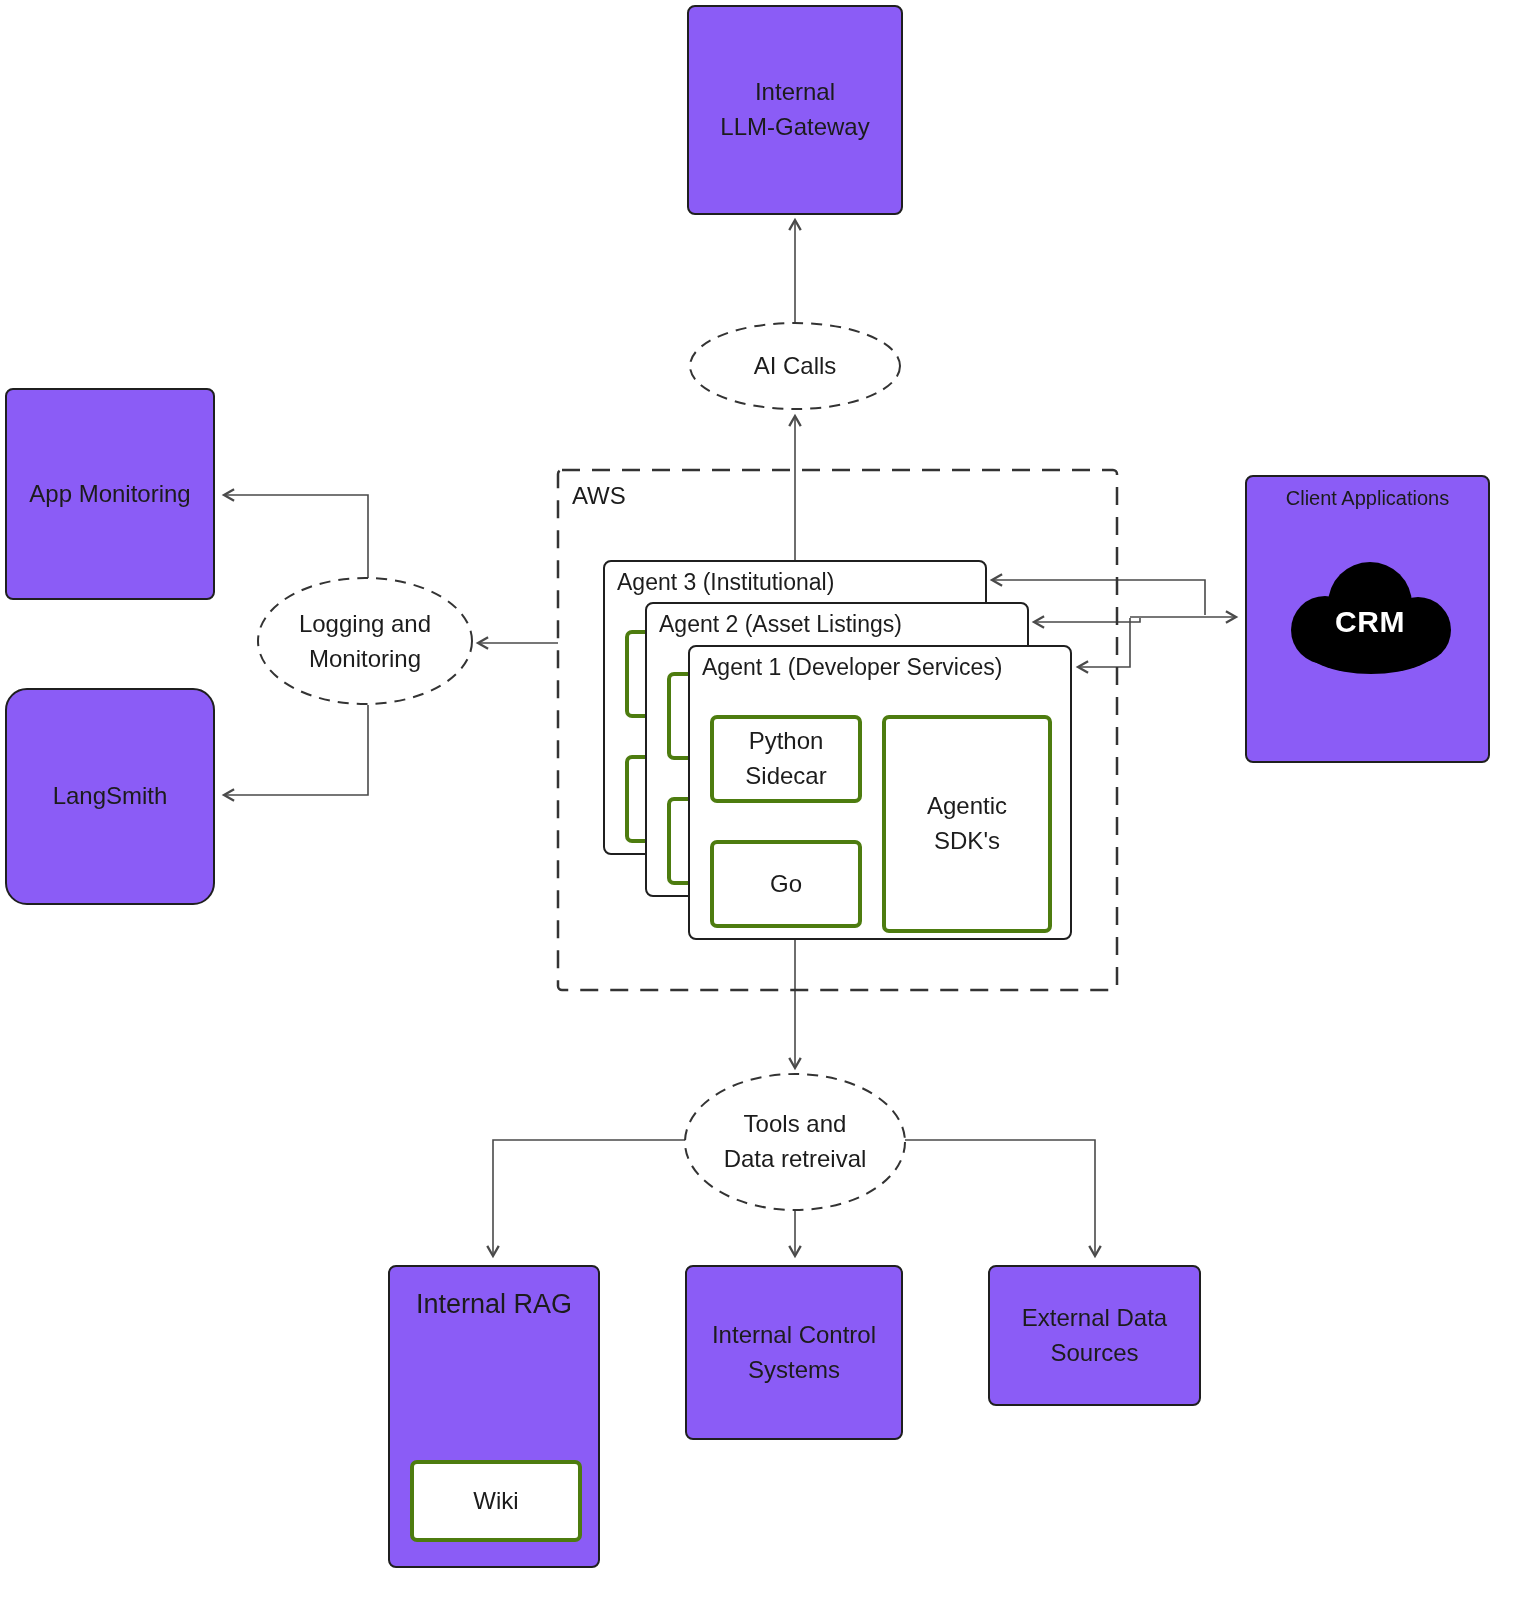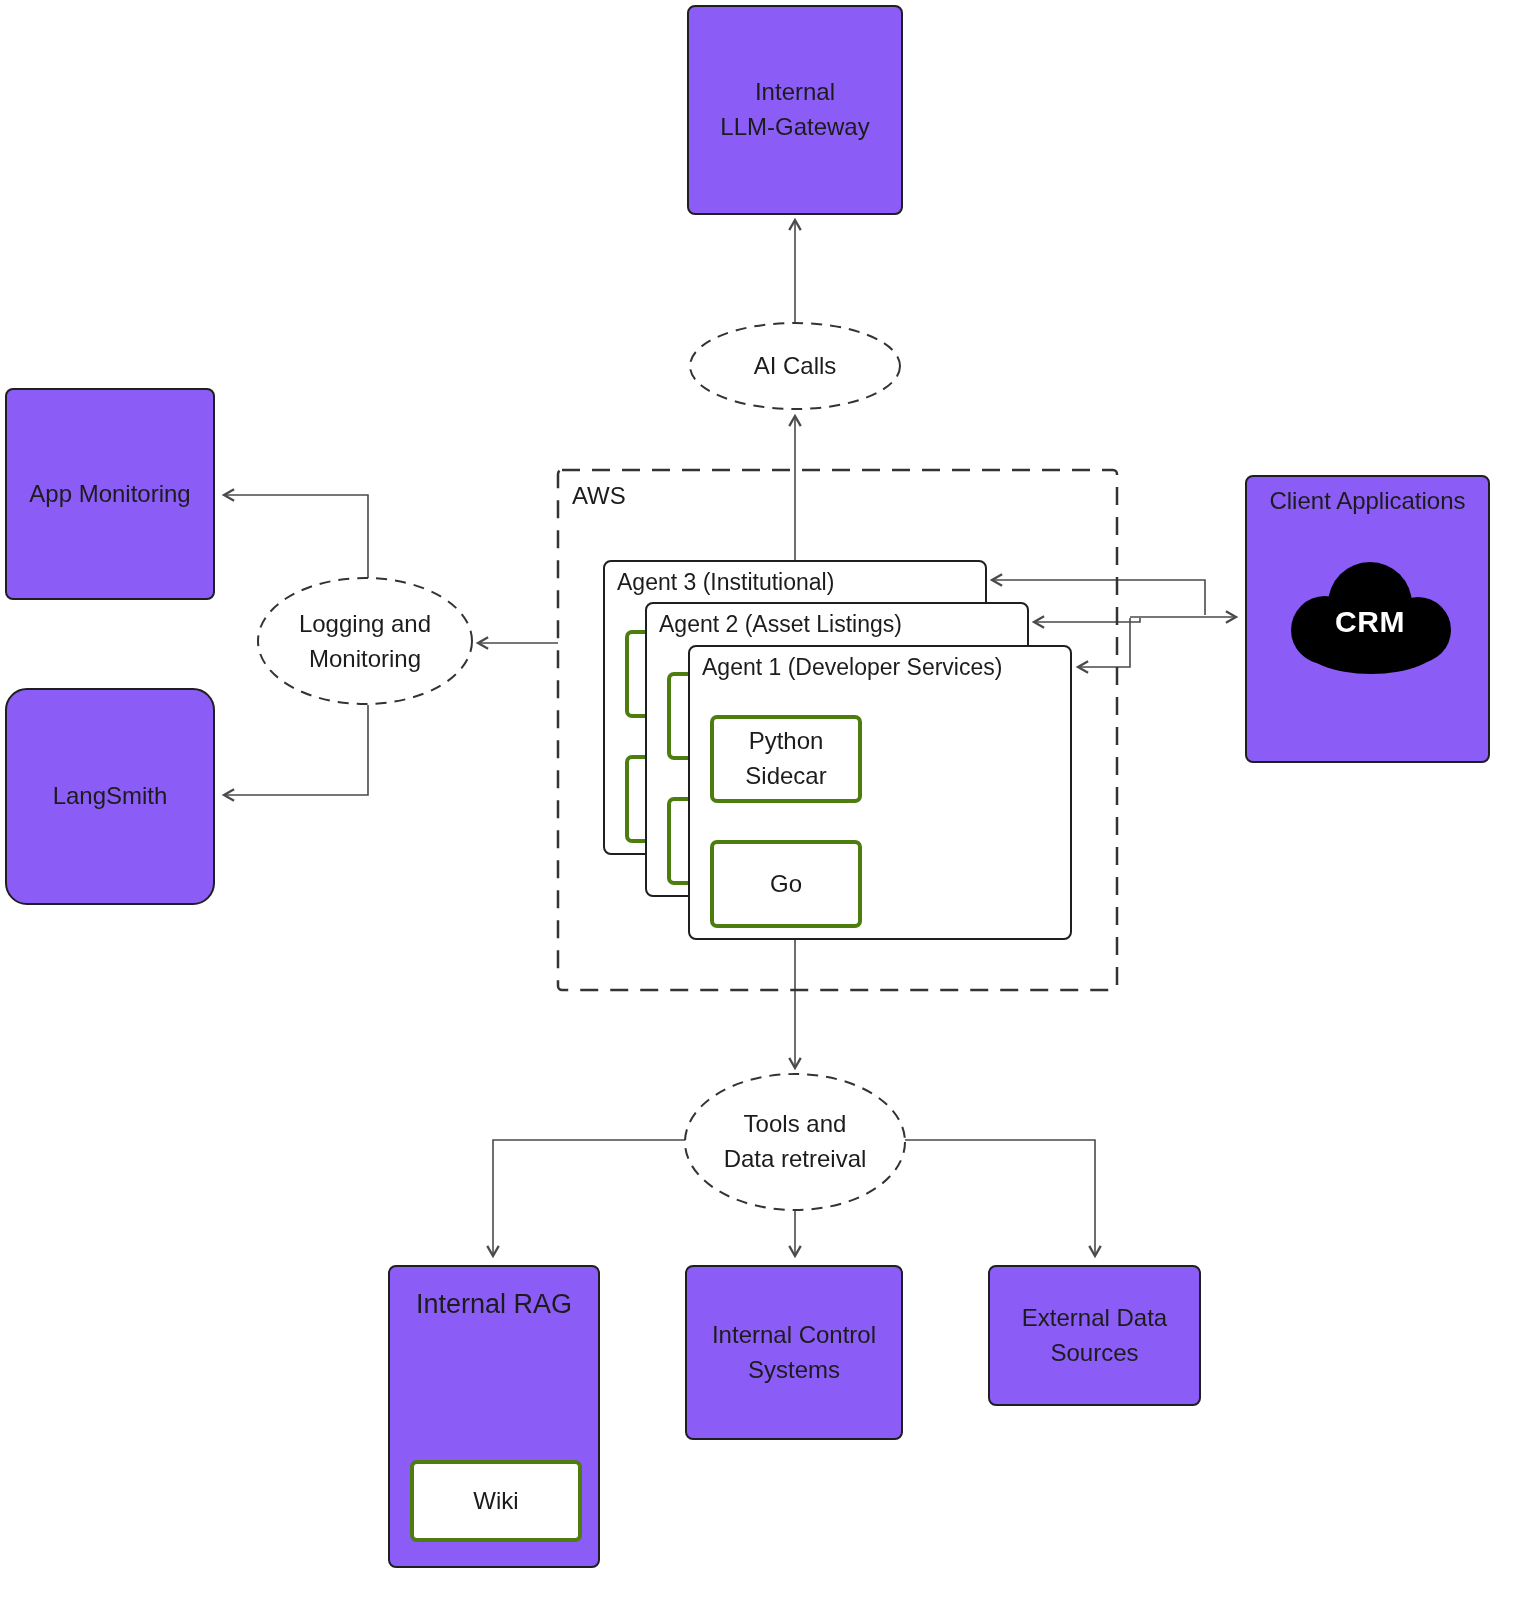--- a/index.html
+++ b/index.html
@@ -49,21 +49,21 @@
   .inner {
     position: absolute; background: #ffffff;
     border: 4px solid #4d7c0f; border-radius: 7px;
   }
   .py  { left: 20px;  top: 68px;  width: 152px; height: 88px; }
   .go  { left: 20px;  top: 193px; width: 152px; height: 88px; }
   .sdk { left: 192px; top: 68px;  width: 170px; height: 218px; }
 
   
   #client-apps { left: 1245px; top: 475px; width: 245px; height: 288px; }
-  #client-apps .ca-title { position: absolute; left: 0; top: 10px; width: 100%; text-align: center; font-size: 24px; }
+  #client-apps .ca-title { position: absolute; left: 0; top: 10px; width: 100%; text-align: center; font-size: 20px; }
   #client-apps .cloud-wrap { position: absolute; left: 28px; top: 75px; width: 190px; height: 140px; }
   #client-apps .crm-lbl {
     position: absolute; left: 28px; top: 75px; width: 190px; height: 140px;
     display: flex; align-items: center; justify-content: center;
     font-size: 30px; font-weight: bold; letter-spacing: 0.5px;
   }
 
   
   #internal-rag   { left: 388px; top: 1265px; width: 212px; height: 303px; }
   #internal-rag .rag-title { position: absolute; left: 0; top: 22px; width: 100%; text-align: center; font-size: 27px; }
@@ -159,20 +159,26 @@
   <span class="agent-title">Agent 1 (Developer Services)</span>
   <div class="inner py center">
     <div class="lbl">
       <span class="line">Python</span>
       <span class="line">Sidecar</span>
     </div>
   </div>
   <div class="inner go center">
     <span class="lbl">Go</span>
   </div>
+  <div class="inner sdk center">
+    <div class="lbl">
+      <span class="line">Agentic</span>
+      <span class="line">SDK's</span>
+    </div>
+  </div>
 </div>
 
 <div class="box" id="client-apps">
   <span class="ca-title">Client Applications</span>
   <svg class="cloud-wrap" viewBox="0 0 190 140">
     <circle cx="50" cy="78" r="34" fill="#000000"></circle>
     <circle cx="95" cy="52" r="42" fill="#000000"></circle>
     <circle cx="143" cy="78" r="33" fill="#000000"></circle>
     <ellipse cx="96" cy="92" rx="70" ry="30" fill="#000000"></ellipse>
   </svg>

